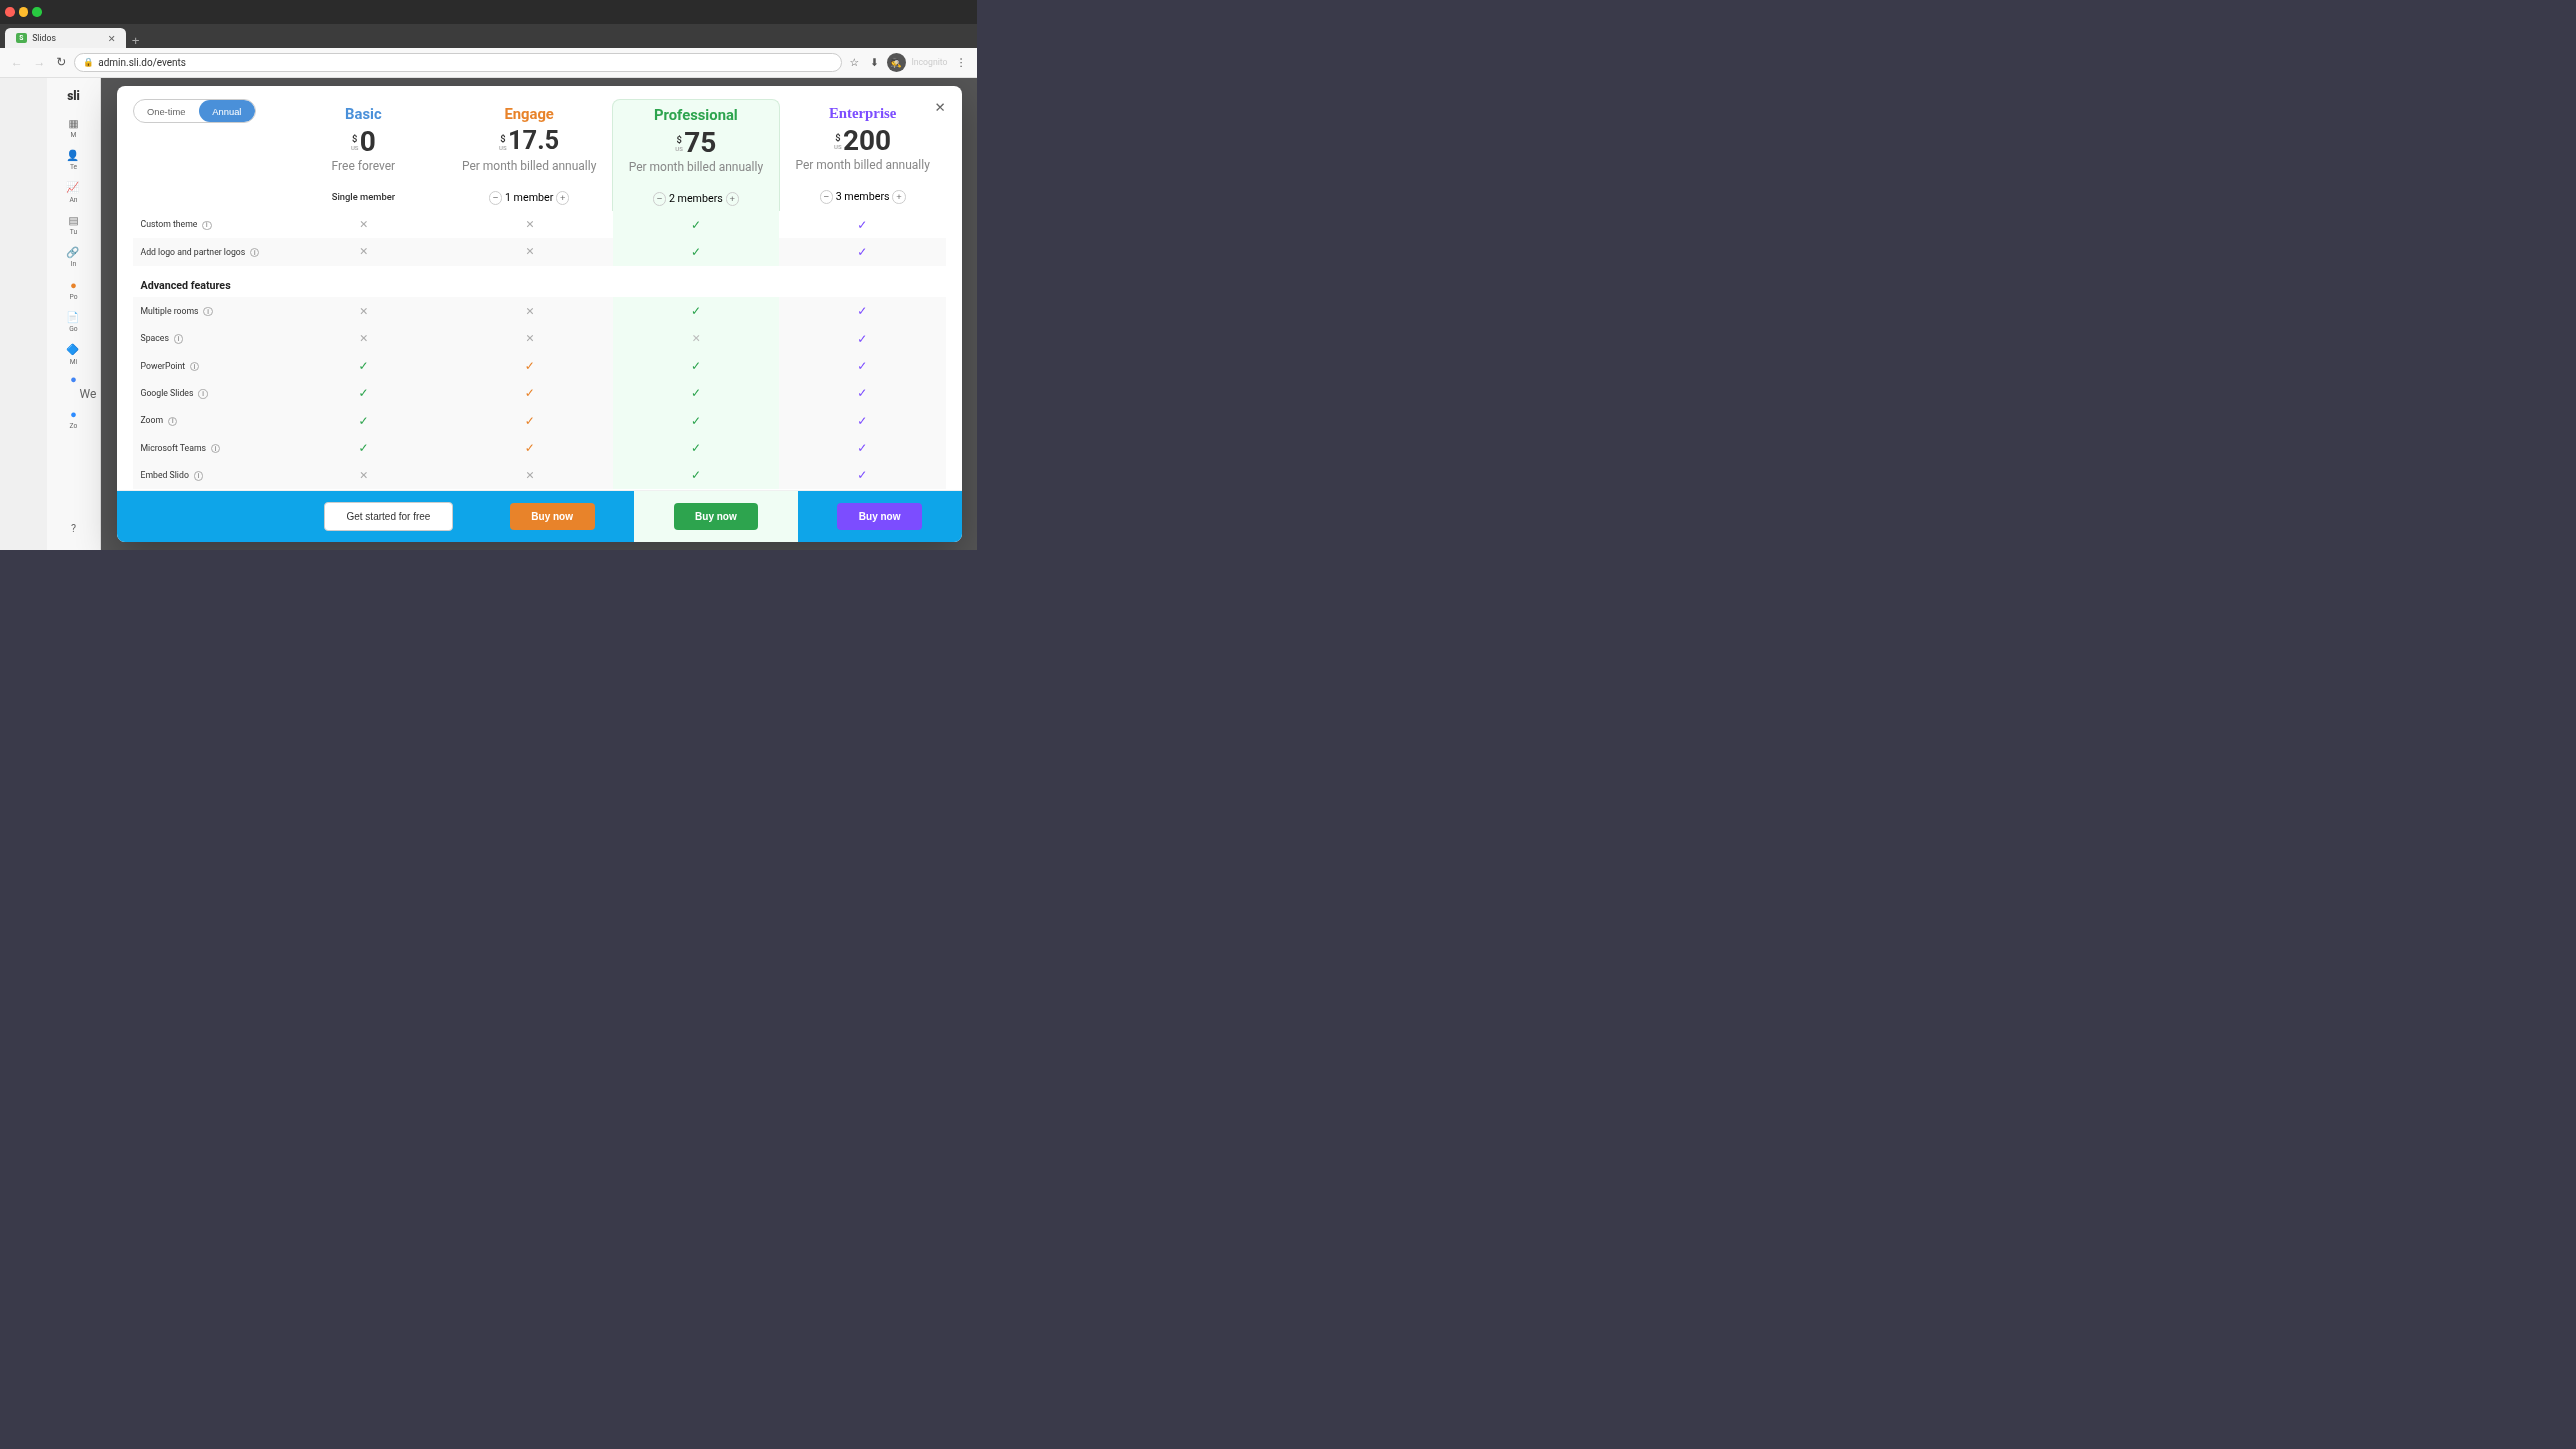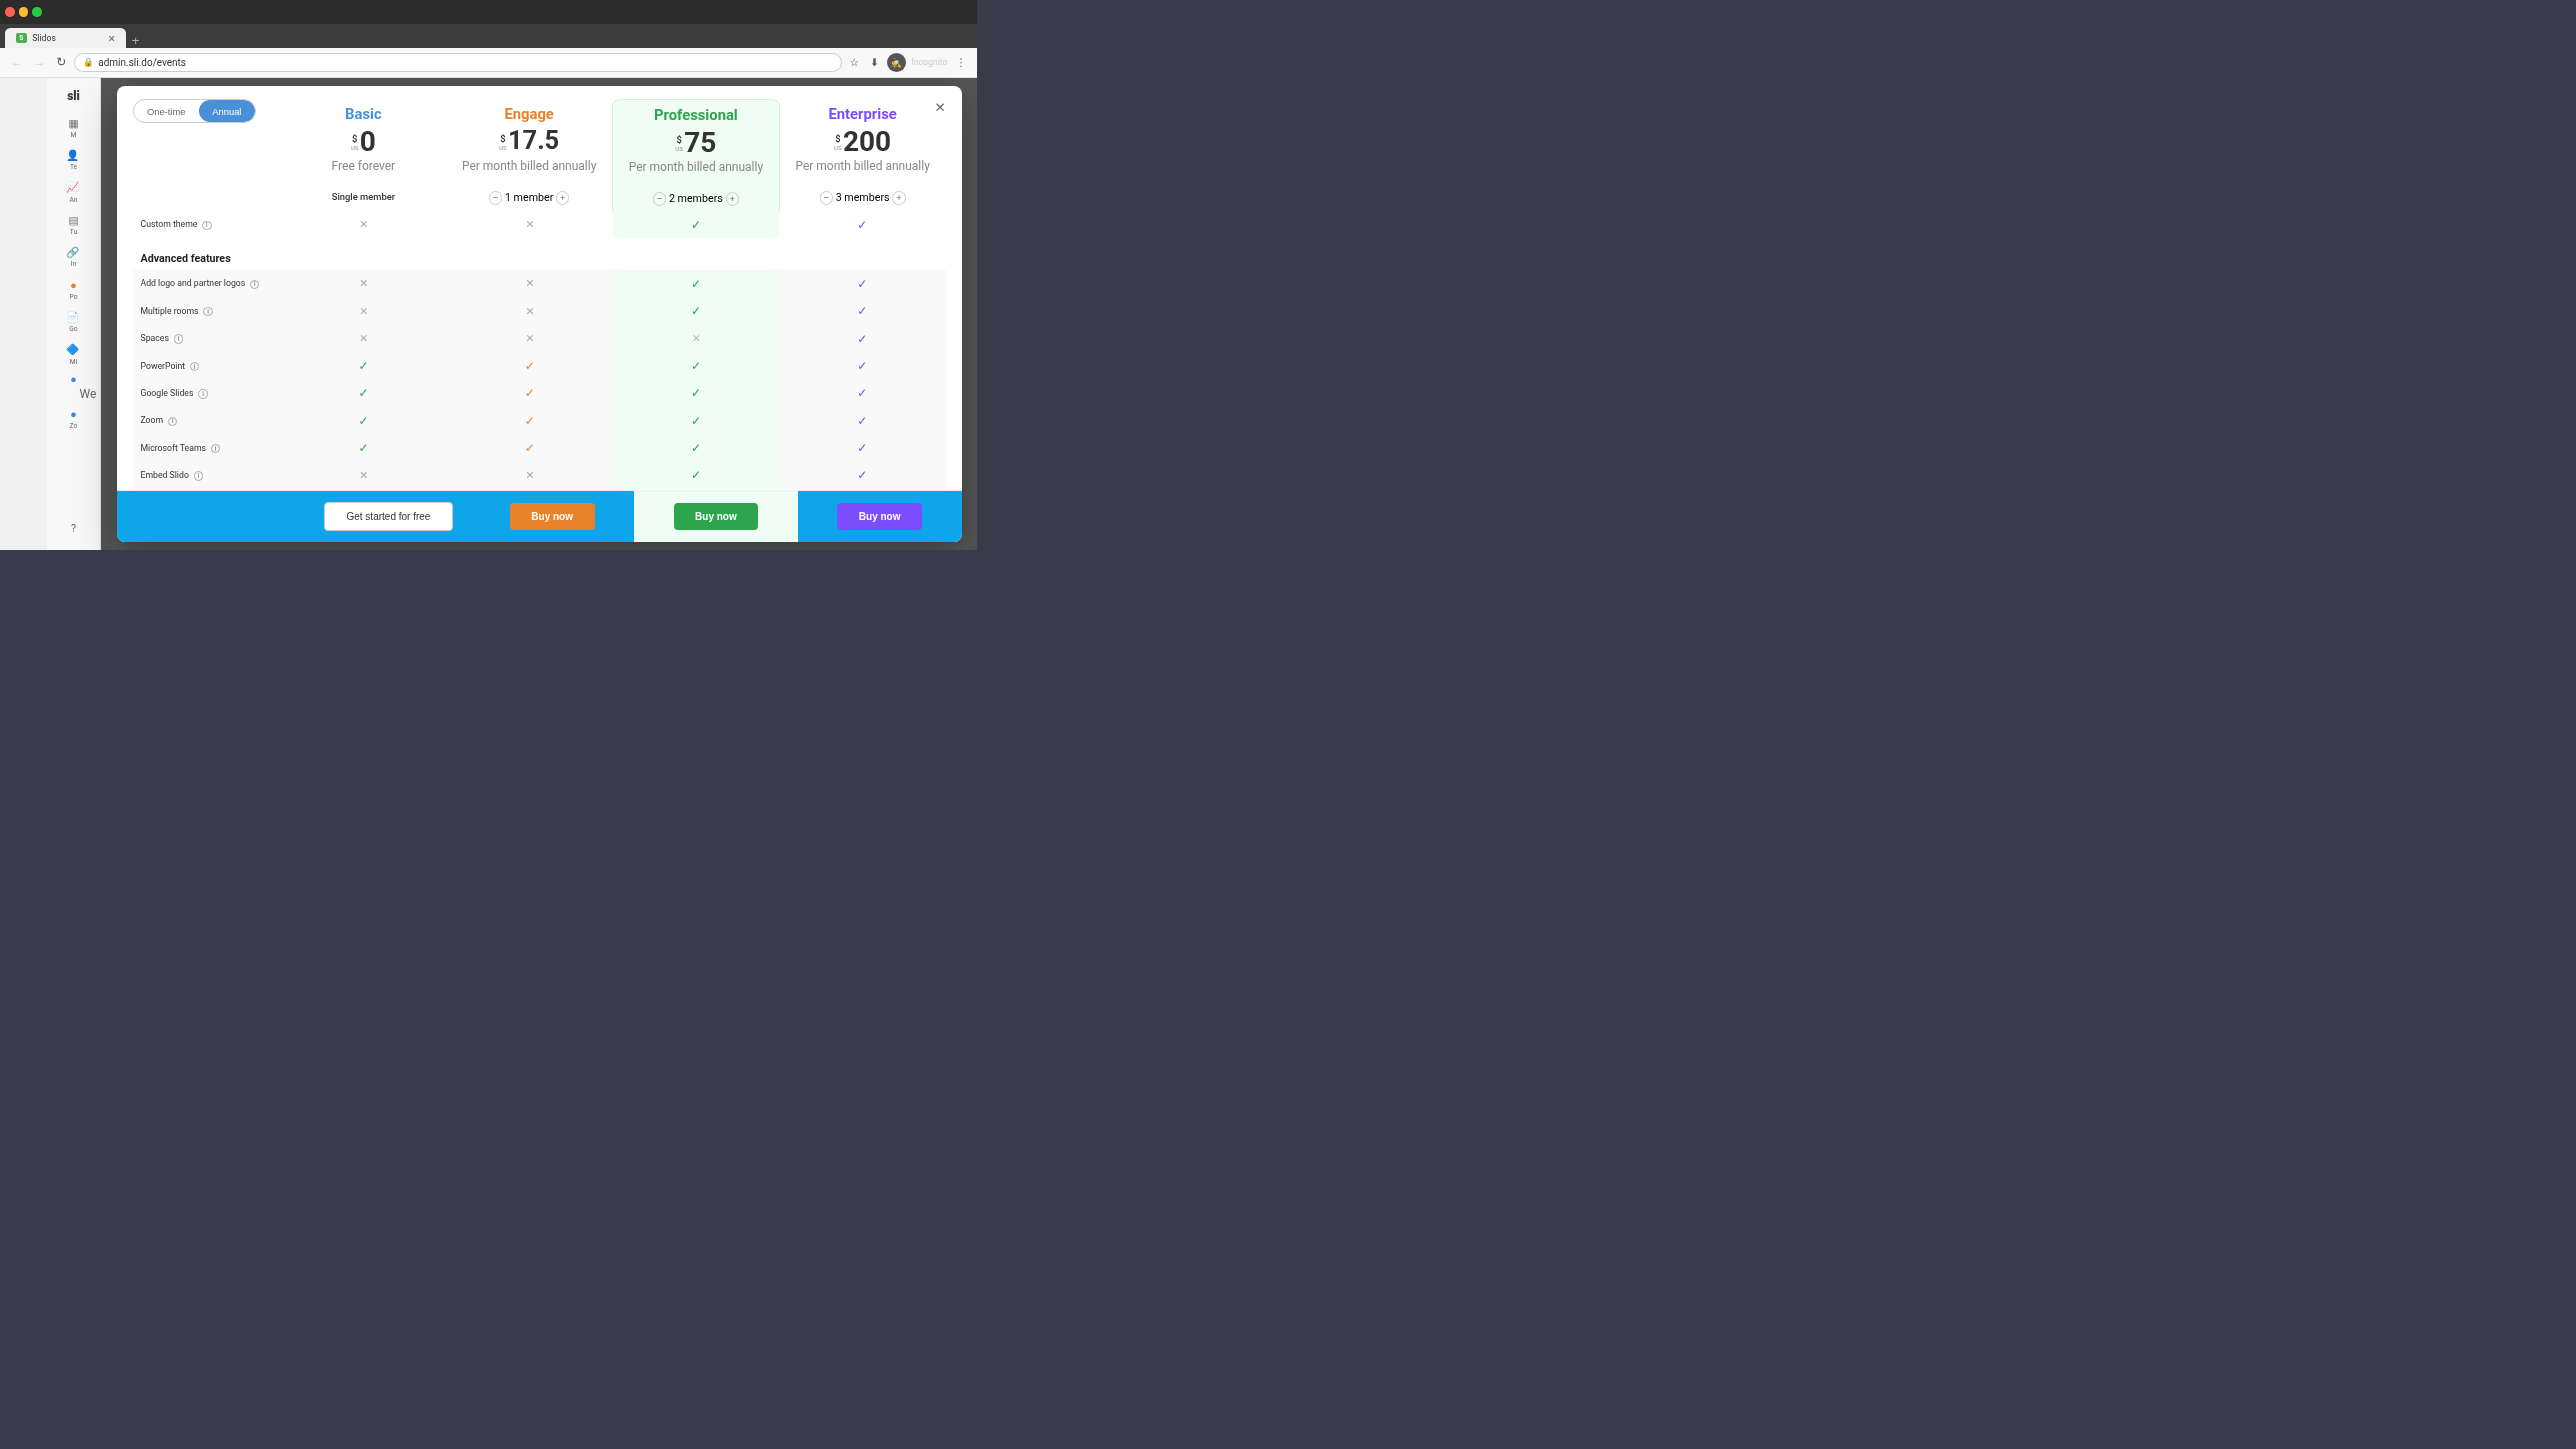--- a/index.html
+++ b/index.html
@@ -203,21 +203,21 @@
     }
 
     .plan-name {
       font-size: 14.8px;
       font-weight: 700;
       margin-bottom: 2.7px;
     }
     .plan-name.basic { color: #4a90d9; }
     .plan-name.engage { color: #e8832a; }
     .plan-name.professional { color: #2da44e; }
-    .plan-name.enterprise { color: #7c4dff; }
+    .plan-name.enterprise { color: #7c4dff; font-family: Liberation Serif, serif; }
 
     .plan-price {
       display: flex;
       align-items: flex-start;
       justify-content: center;
       gap: 1.3px;
       margin: 5.4px 0 2.7px;
     }
     .price-currency {
       font-size: 9.4px;
@@ -634,35 +634,35 @@
                     <td class="feature-name">
                       Custom theme
                       <span class="info-icon">i</span>
                     </td>
                     <td><span class="cross">✕</span></td>
                     <td><span class="cross">✕</span></td>
                     <td class="pro-bg"><span class="check-green">✓</span></td>
                     <td><span class="check-purple">✓</span></td>
                   </tr>
 
+                  <tr style="background:#f9f9f9;">
+                    <td class="feature-name">
+                      Add logo and partner logos
+                      <span class="info-icon">i</span>
+                    </td>
+                    <td><span class="cross">✕</span></td>
+                    <td><span class="cross">✕</span></td>
+                    <td class="pro-bg"><span class="check-green">✓</span></td>
+                    <td><span class="check-purple">✓</span></td>
+                  </tr>
+
                   <tr>
                     <td colspan="5" class="feature-name" style="font-weight:700;font-size:10.7px;color:#222;padding-top:13.4px;padding-bottom:5.4px;background:white;">
                       <span>Advanced features</span>
                     </td>
-                  </tr>
-
-                  <tr style="background:#f9f9f9;">
-                    <td class="feature-name">
-                      Add logo and partner logos
-                      <span class="info-icon">i</span>
-                    </td>
-                    <td><span class="cross">✕</span></td>
-                    <td><span class="cross">✕</span></td>
-                    <td class="pro-bg"><span class="check-green">✓</span></td>
-                    <td><span class="check-purple">✓</span></td>
                   </tr>
 
                   <tr>
                     <td class="feature-name">
                       Multiple rooms
                       <span class="info-icon">i</span>
                     </td>
                     <td><span class="cross">✕</span></td>
                     <td><span class="cross">✕</span></td>
                     <td class="pro-bg"><span class="check-green">✓</span></td>

